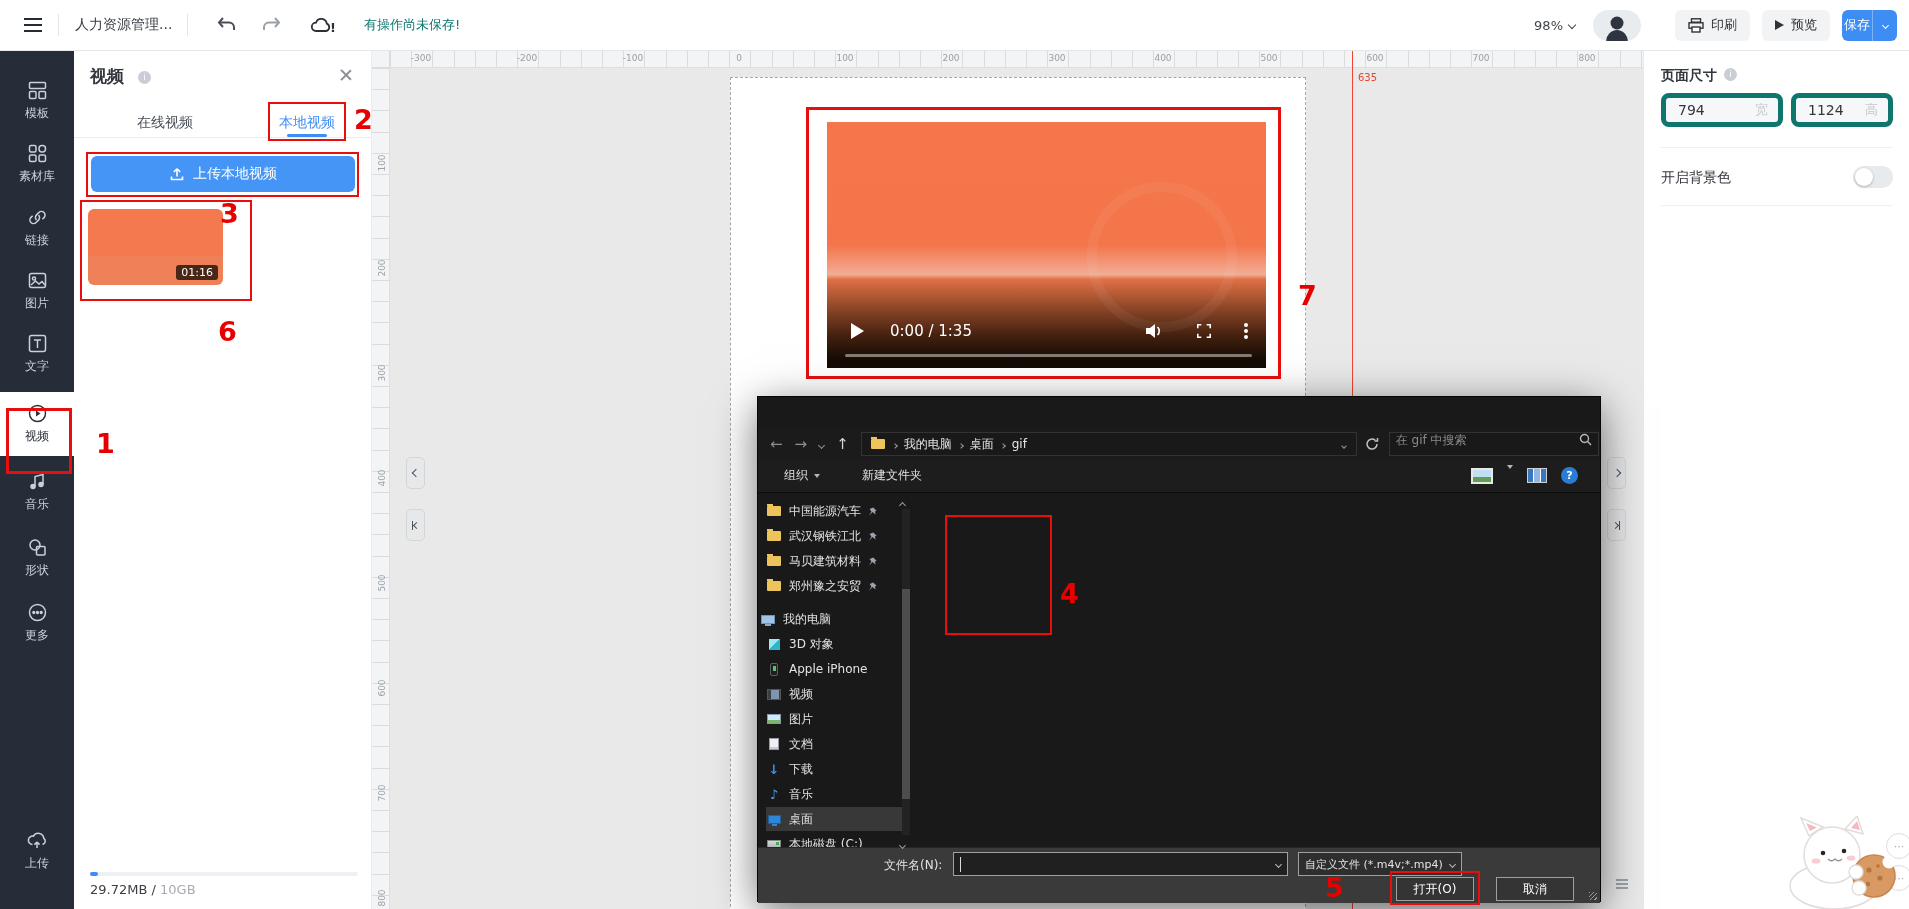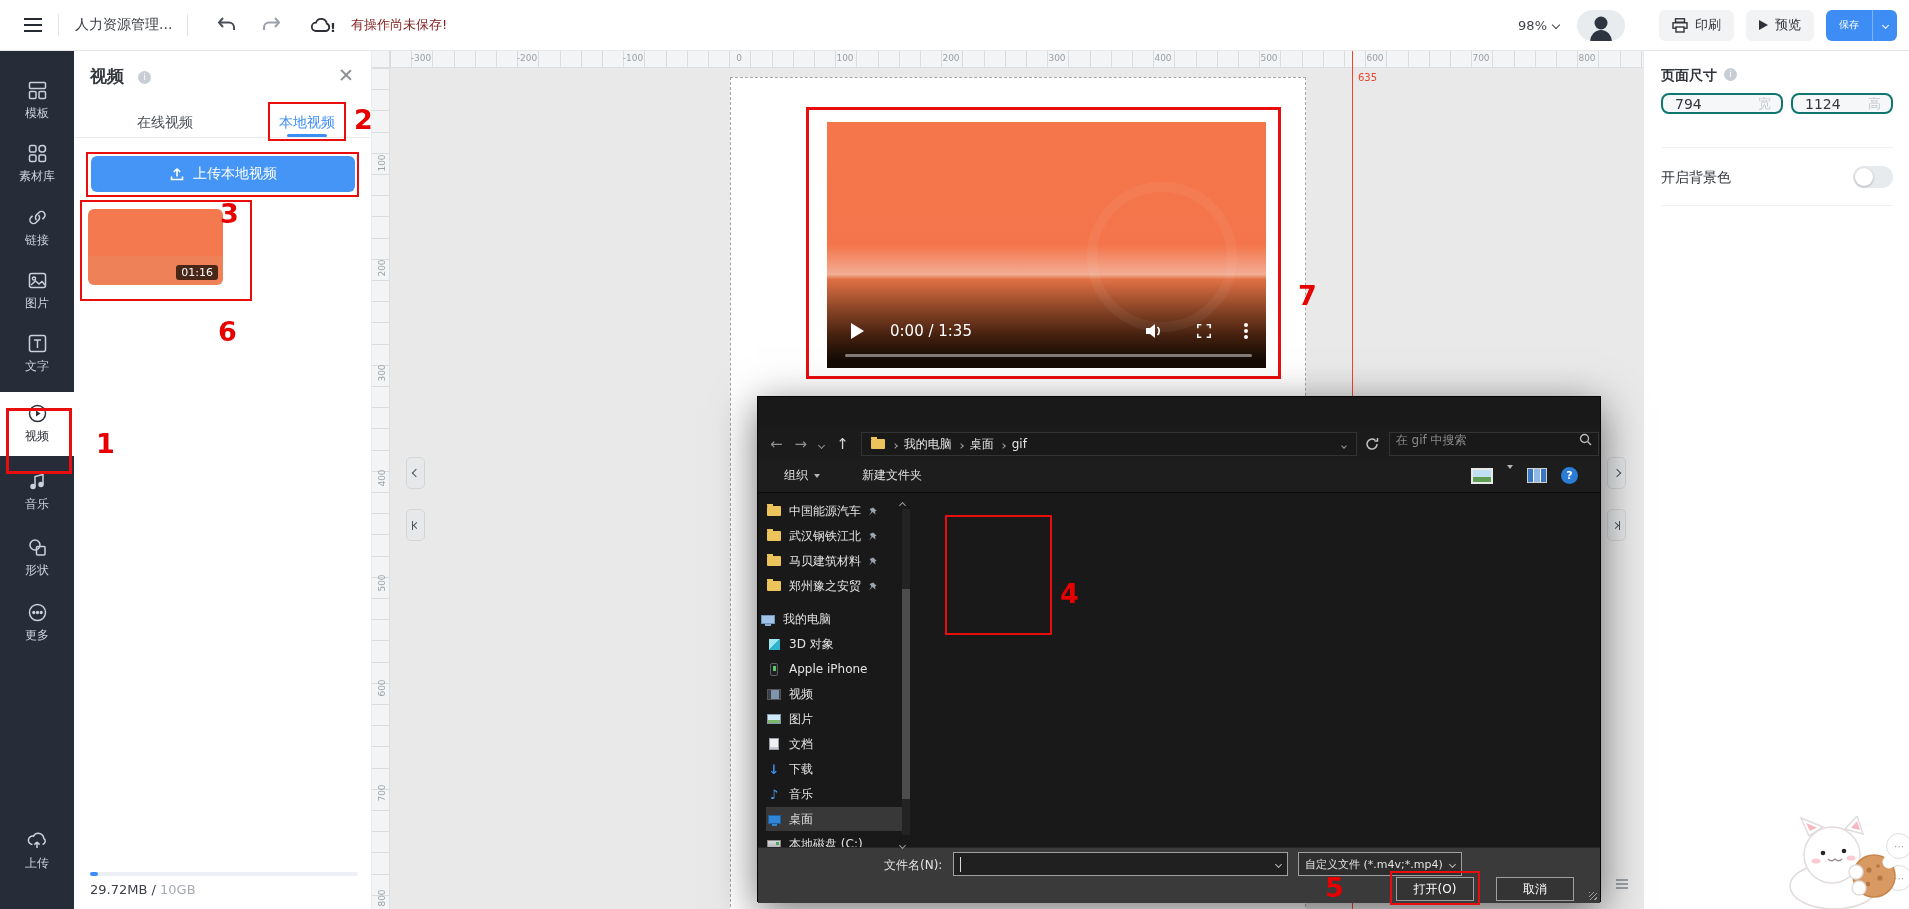--- a/index.html
+++ b/index.html
@@ -7,28 +7,28 @@
   font-family:"DejaVu Sans","Liberation Sans",sans-serif;background:#e9e9ea;font-size:13px;color:#333}
 
 .cv{display:inline-block;width:6px;height:6px;border-right:1.5px solid currentColor;border-bottom:1.5px solid currentColor}
 .down{transform:rotate(45deg)}.left{transform:rotate(135deg)}.right{transform:rotate(-45deg)}.up{transform:rotate(-135deg)}
 
 #topbar{position:absolute;left:0;top:0;width:1909px;height:51px;background:#fff;border-bottom:1px solid #e5e7e9;z-index:56;display:flex;align-items:center}
 .burger{width:18px;height:2.4px;background:#262b33;box-shadow:0 6px 0 #262b33,0 -6px 0 #262b33;margin-left:24px}
 .vdiv{width:1px;height:22px;background:#e3e5e7;margin:0 16px}
 #doctitle{font-size:14px;color:#3c4047;max-width:96px;white-space:nowrap;overflow:hidden}
 .tbicon{margin:0 12px;display:flex;align-items:center}
-#unsaved{font-size:13px;color:#7f1d1d;margin-left:4px}
+#unsaved{font-size:13px;color:#0f766e;margin-left:17px}
 #tb-right{margin-left:auto;display:flex;align-items:center;margin-right:12px}
 #zoomctl{font-size:13px;color:#41454c;display:flex;align-items:center;gap:6px;margin-right:18px}
 #avatar{width:48px;height:31px;border-radius:16px;background:#e9ecef;overflow:hidden;display:flex;justify-content:center;align-items:flex-end;margin-right:22px}
 .graybtn{height:31px;background:#f1f3f4;border-radius:6px;display:flex;align-items:center;padding:0 13px;gap:7px;font-size:13px;color:#2f3238;margin-left:12px;cursor:pointer}
 .playtri{width:0;height:0;border-left:9px solid #2f3238;border-top:5.5px solid transparent;border-bottom:5.5px solid transparent}
 #savebtn{height:31px;background:#3d8df5;border-radius:6px;display:flex;align-items:center;color:#fff;margin-left:12px;cursor:pointer}
-#savebtn .lbl{padding:0 13px;font-size:10px}
+#savebtn .lbl{padding:0 2px;font-size:13px}
 #savebtn .caretbox{width:25px;height:31px;border-left:1px solid rgba(255,255,255,.35);display:flex;align-items:center;justify-content:center}
 
 #sidebar{position:absolute;left:0;top:39px;width:74px;height:896px;background:#262d38;z-index:24}
 .snav{position:absolute;left:0;width:74px;height:58px;display:flex;flex-direction:column;align-items:center;justify-content:center;gap:5px;color:#c9d1dc;font-size:12px;cursor:pointer}
 .snav svg{stroke:currentColor;fill:none;stroke-width:1.5}
 .snav.active{background:#fff;color:#2b2f38;height:64px}
 #sdots{position:absolute;left:0;bottom:-2px;width:74px;text-align:center;color:#8b95a5;font-size:15px;letter-spacing:2px}
 
 #vpanel{position:absolute;left:74px;top:51px;width:298px;height:858px;background:#fff;z-index:23;border-right:1px solid #ececee}
 #vp-title{position:absolute;left:16px;top:14px;font-size:17px;font-weight:bold;color:#33373d}
@@ -77,21 +77,21 @@
 .handle{position:absolute;width:19px;height:32px;background:#e7e8ea;border:1px solid #d3d5d7;border-radius:5px;display:flex;align-items:center;justify-content:center;gap:1px;color:#4c5258;z-index:30;cursor:pointer}
 .hbar{width:1.5px;height:9px;background:#4c5258}
 
 #minibar{position:absolute;left:1588px;top:876px;display:flex;gap:10px;color:#9aa1a8;z-index:5;align-items:center}
 .mini{width:16px;height:16px;display:flex;align-items:center;justify-content:center;cursor:pointer}
 .hambu{width:12px;height:1.6px;background:#9aa1a8;box-shadow:0 4px 0 #9aa1a8,0 -4px 0 #9aa1a8}
 
 #rpanel{position:absolute;left:1643px;top:51px;width:266px;height:858px;background:#fff;border-left:1px solid #e7e9eb;z-index:22}
 #rp-title{position:absolute;left:17px;top:16px;font-size:14px;font-weight:bold;color:#33373d}
 #rp-info{position:absolute;left:80px;top:17px}
-.sizeinput{position:absolute;top:42px;height:21px;background:#f6f7f9;border:2px solid #0f766e;border-radius:8px;display:flex;align-items:center;padding:0 10px 0 12px;font-size:14px;color:#33373d;cursor:text}
+.sizeinput{position:absolute;top:42px;height:34px;background:#f6f7f9;border:5px solid #0f766e;border-radius:8px;display:flex;align-items:center;padding:0 10px 0 12px;font-size:14px;color:#33373d;cursor:text}
 .sizeinput .unit{margin-left:auto;color:#c2c7cd;font-size:13px}
 .rdiv{position:absolute;left:17px;width:232px;height:1px;background:#f0f1f3}
 #bgrow-label{position:absolute;left:17px;top:118px;font-size:14px;color:#33373d}
 #toggle{position:absolute;right:16px;top:115px;width:40px;height:22px;border-radius:11px;background:#e8ebee;cursor:pointer}
 #toggle .knob{position:absolute;left:2px;top:2px;width:18px;height:18px;border-radius:50%;background:#fff;box-shadow:0 1px 3px rgba(0,0,0,.25)}
 
 #dlg{position:absolute;left:757px;top:396px;width:844px;height:506px;background:#191919;border:1px solid #060606;box-shadow:0 10px 40px rgba(0,0,0,.55);z-index:50;color:#e2e2e2;font-size:12px}
 #dlg-title{position:absolute;left:0;top:0;width:100%;height:32px;background:#0f0f0f;display:flex;align-items:center}
 .chrome{width:15px;height:15px;border-radius:50%;margin-left:13px;position:relative;background:conic-gradient(#ea4335 0 33%,#fbbc05 33% 66%,#34a853 66% 100%)}
 .chrome::before{content:"";position:absolute;left:3.2px;top:3.2px;width:8.6px;height:8.6px;border-radius:50%;background:#fff}

